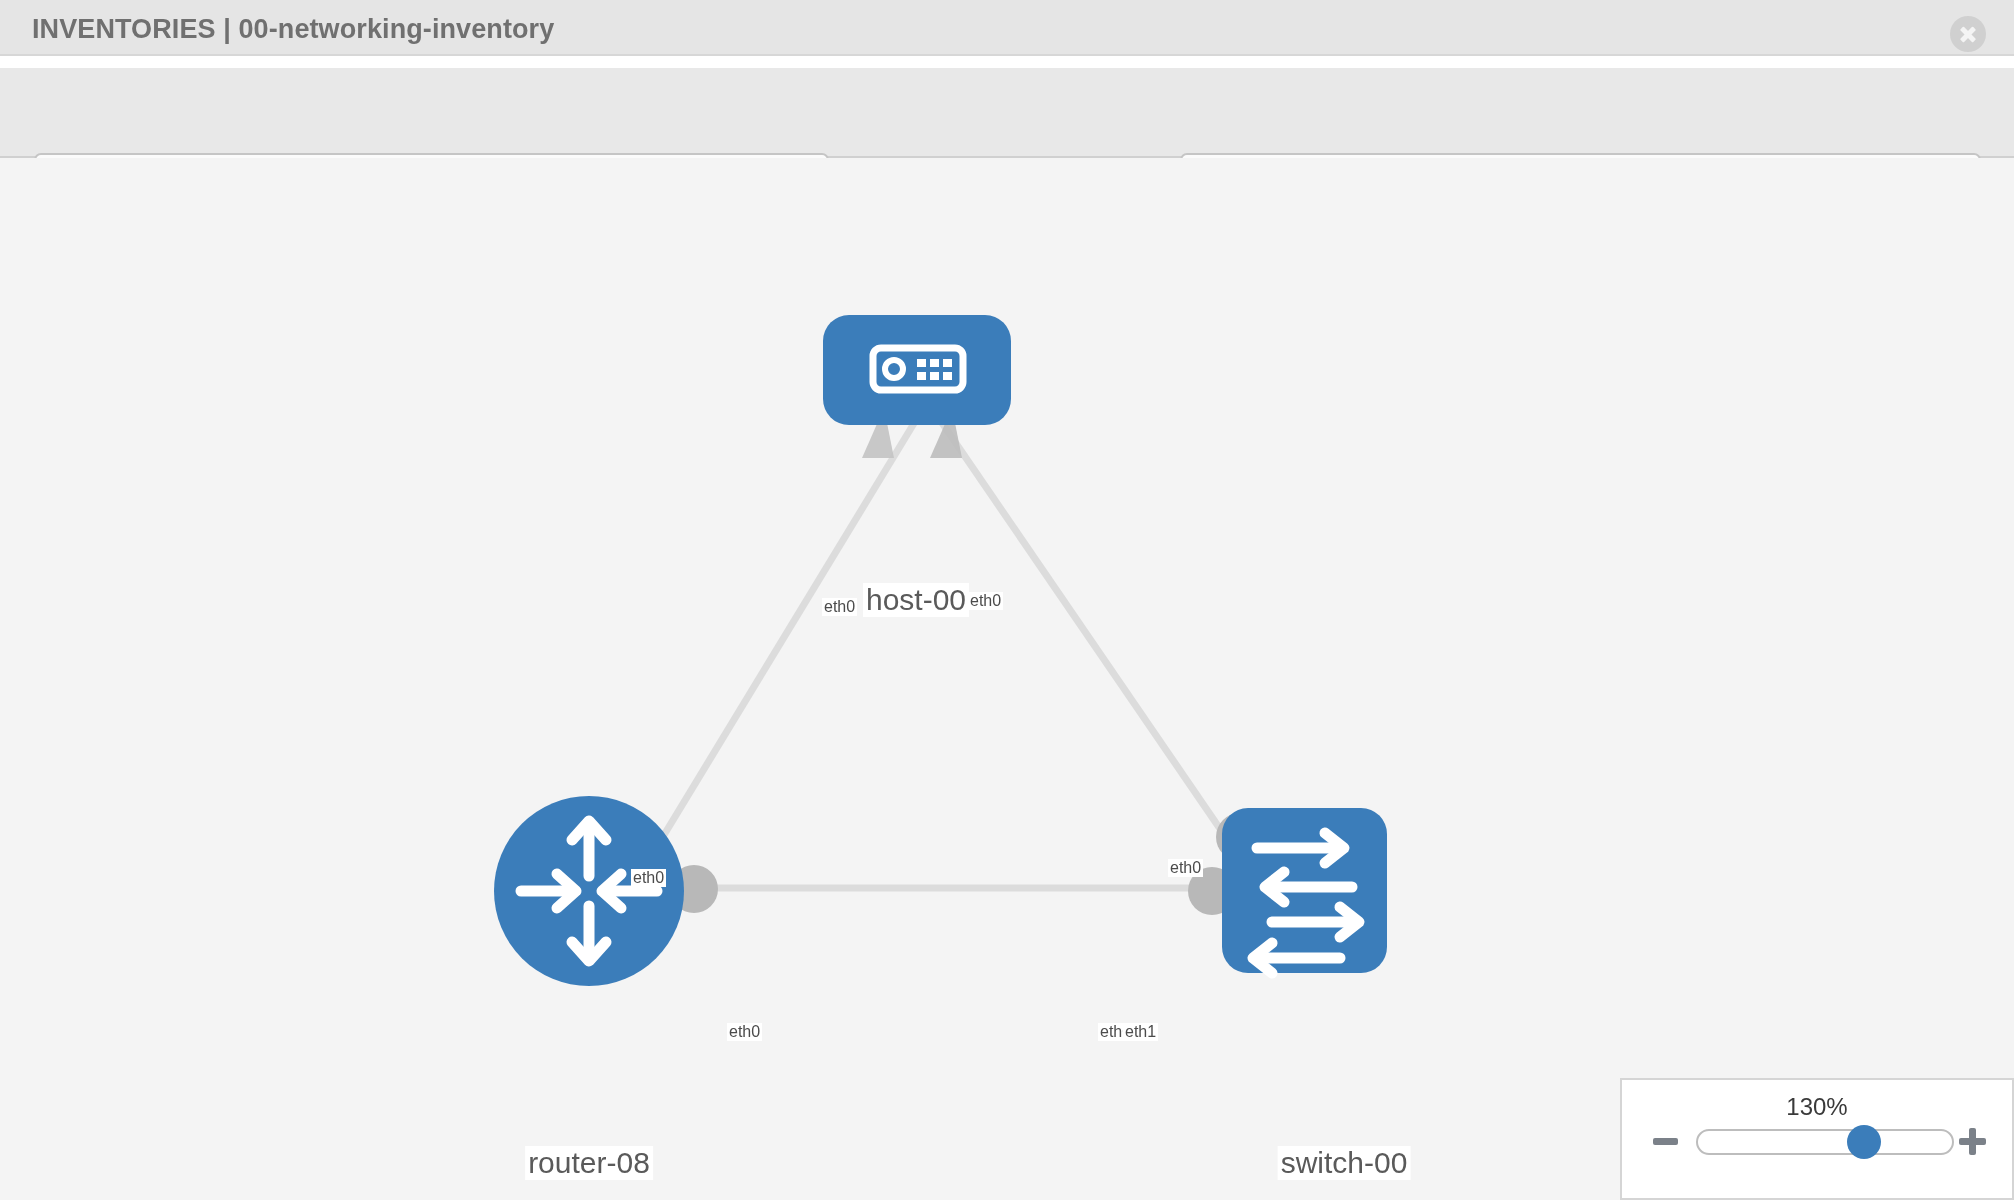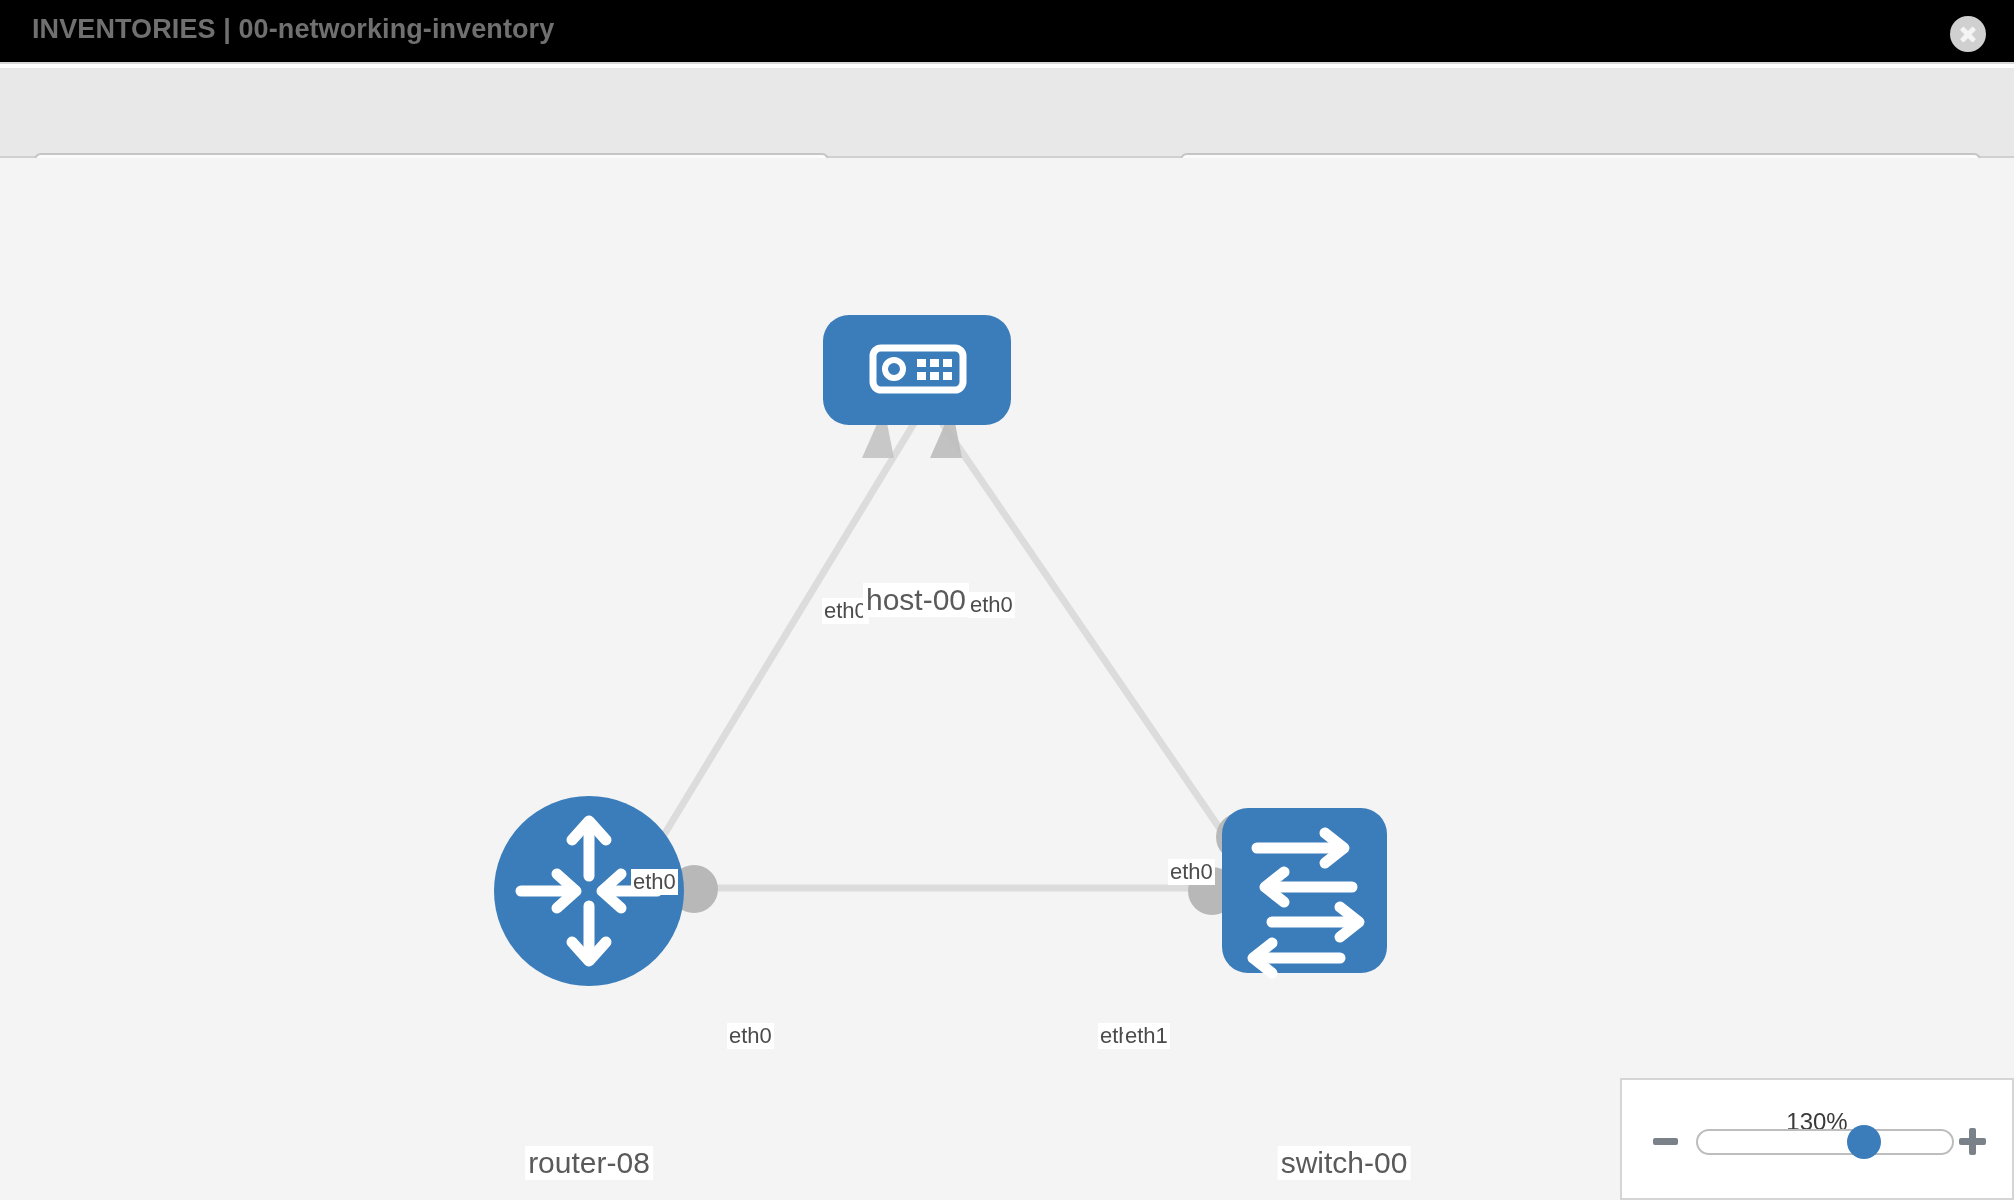--- a/index.html
+++ b/index.html
@@ -17,22 +17,22 @@
     width: 2014px;
     height: 1200px;
     background: #ffffff;
   }
 
   
   .header {
     position: absolute;
     left: 0; top: 0;
     width: 2014px;
-    height: 64px;
-    background: #000000;
+    height: 56px;
+    background: #e5e5e5;
     border-bottom: 2px solid #d7d7d7;
     box-sizing: border-box;
     padding-left: 18px;
   }
   .header-title {
     position: absolute;
     left: 32px;
     top: 14px;
     font-size: 27px;
     font-weight: bold;
@@ -156,42 +156,42 @@
     position: absolute;
     font-size: 30px;
     color: #5a5a5a;
     background: #ffffff;
     padding: 0 3px;
     white-space: nowrap;
     transform: translateX(-50%);
   }
   .iface-label {
     position: absolute;
-    font-size: 22px;
+    font-size: 16px;
     color: #4b4b4b;
     background: #ffffff;
     padding: 0 2px;
     white-space: nowrap;
   }
 
   
   .zoom-panel {
     position: absolute;
     left: 1620px;
     top: 1078px;
     width: 394px;
     height: 122px;
     background: #ffffff;
     border: 2px solid #d5d5d5;
     box-sizing: border-box;
   }
   .zoom-pct {
     position: absolute;
     left: 0;
-    top: 28px;
+    top: 13px;
     width: 100%;
     text-align: center;
     font-size: 24px;
     color: #3a3a3a;
   }
   .zoom-minus {
     position: absolute;
     left: 31px;
     top: 58px;
     width: 25px;

